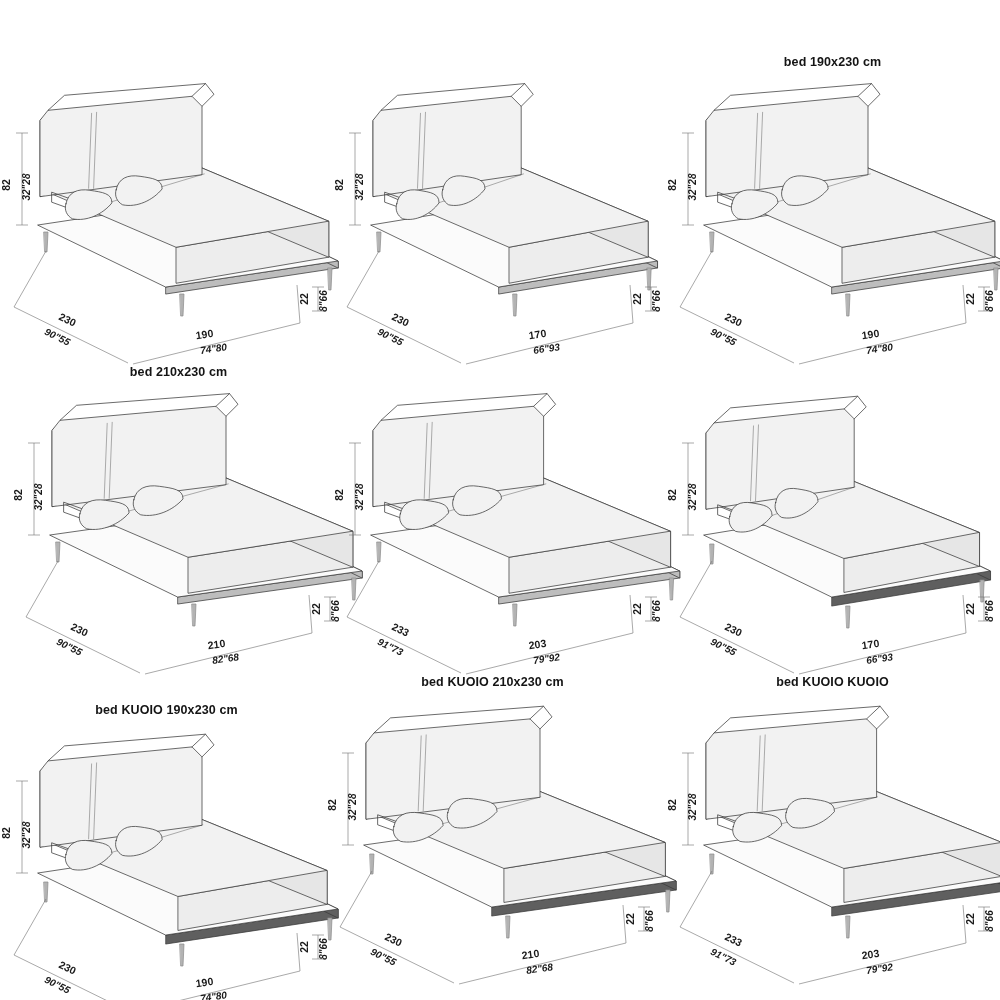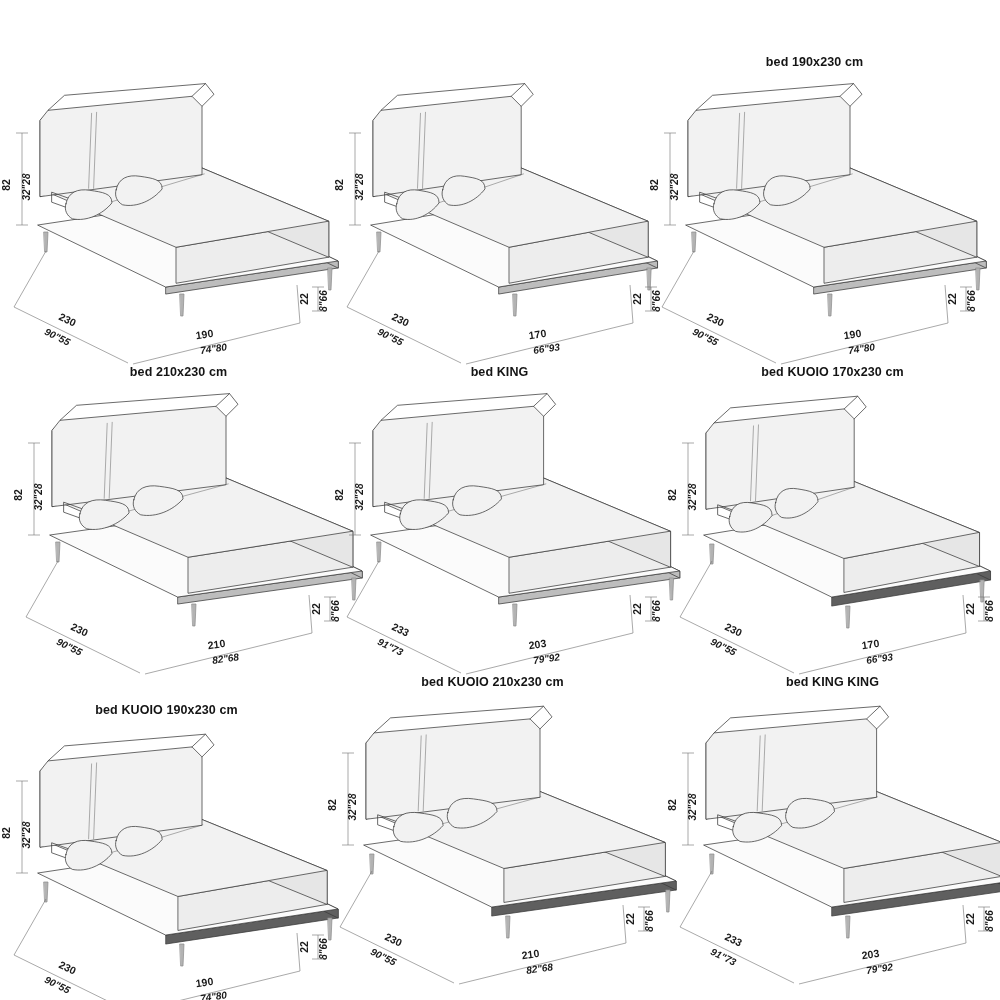--- a/index.html
+++ b/index.html
@@ -196,21 +196,21 @@
           <text class="dim-cm" x="66" y="268" transform="rotate(26 66 268)" text-anchor="middle">230</text>
           <text class="dim-in" x="56" y="285" transform="rotate(26 56 285)" text-anchor="middle">90"55</text>
           <path class="ln-dim" d="M 133 309 L 300 268"></path>
           <text class="dim-cm" x="205" y="283" transform="rotate(-8 205 283)" text-anchor="middle">170</text>
           <text class="dim-in" x="214" y="297" transform="rotate(-8 214 297)" text-anchor="middle">66"93</text>
           <path class="ln-dim" d="M 46 196 L 14 252"></path>
           <path class="ln-dim" d="M 297 230 L 300 268"></path>
         </g>
       </svg>
     </div>
-    <div class="panel" style="left: 648px; top: 55px;">
+    <div class="panel" style="left: 666px; top: 55px;">
       <div class="panel-title">bed 190x230 cm</div>
       <svg class="panel-svg" viewBox="0 0 333 310">
         <g>
           <polygon class="ln fill-mid" points="166.0,232.0 338.0,206.0 338.0,213.0 166.0,239.0"></polygon>
           <polygon class="ln fill-mid" points="338.0,206.0 210.0,144.0 210.0,151.0 338.0,213.0"></polygon>
           <polygon class="ln fill-white" points="38.0,170.0 210.0,144.0 338.0,206.0 166.0,232.0"></polygon>
           <polygon class="ln-light fill-leg" points="180.0,239.0 184.0,239.0 183.0,261.0 181.0,261.0"></polygon>
           <polygon class="ln-light fill-leg" points="328.0,213.0 332.0,213.0 331.0,235.0 329.0,235.0"></polygon>
           <polygon class="ln-light fill-leg" points="204.0,151.0 208.0,151.0 207.0,171.0 205.0,171.0"></polygon>
           <polygon class="ln-light fill-leg" points="44.0,177.0 48.0,177.0 47.0,197.0 45.0,197.0"></polygon>
@@ -303,21 +303,20 @@
           <text class="dim-in" x="56" y="285" transform="rotate(26 56 285)" text-anchor="middle">90"55</text>
           <path class="ln-dim" d="M 133 309 L 300 268"></path>
           <text class="dim-cm" x="205" y="283" transform="rotate(-8 205 283)" text-anchor="middle">210</text>
           <text class="dim-in" x="214" y="297" transform="rotate(-8 214 297)" text-anchor="middle">82"68</text>
           <path class="ln-dim" d="M 46 196 L 14 252"></path>
           <path class="ln-dim" d="M 297 230 L 300 268"></path>
         </g>
       </svg>
     </div>
     <div class="panel" style="left: 333px; top: 365px;">
-      <div class="panel-title">bed KING</div>
       <svg class="panel-svg" viewBox="0 0 333 310">
         <g>
           <polygon class="ln fill-mid" points="166.0,232.0 346.6,206.0 346.6,213.0 166.0,239.0"></polygon>
           <polygon class="ln fill-mid" points="346.6,206.0 218.6,144.0 218.6,151.0 346.6,213.0"></polygon>
           <polygon class="ln fill-white" points="38.0,170.0 218.6,144.0 346.6,206.0 166.0,232.0"></polygon>
           <polygon class="ln-light fill-leg" points="180.0,239.0 184.0,239.0 183.0,261.0 181.0,261.0"></polygon>
           <polygon class="ln-light fill-leg" points="336.6,213.0 340.6,213.0 339.6,235.0 337.6,235.0"></polygon>
           <polygon class="ln-light fill-leg" points="212.6,151.0 216.6,151.0 215.6,171.0 213.6,171.0"></polygon>
           <polygon class="ln-light fill-leg" points="44.0,177.0 48.0,177.0 47.0,197.0 45.0,197.0"></polygon>
           <polygon class="ln fill-face" points="176.4,192.2 337.3,166.2 337.3,202.2 176.4,228.2"></polygon>
@@ -356,21 +355,20 @@
           <text class="dim-in" x="56" y="285" transform="rotate(26 56 285)" text-anchor="middle">91"73</text>
           <path class="ln-dim" d="M 133 309 L 300 268"></path>
           <text class="dim-cm" x="205" y="283" transform="rotate(-8 205 283)" text-anchor="middle">203</text>
           <text class="dim-in" x="214" y="297" transform="rotate(-8 214 297)" text-anchor="middle">79"92</text>
           <path class="ln-dim" d="M 46 196 L 14 252"></path>
           <path class="ln-dim" d="M 297 230 L 300 268"></path>
         </g>
       </svg>
     </div>
     <div class="panel" style="left: 666px; top: 365px;">
-      <div class="panel-title">bed KUOIO 170x230 cm</div>
       <svg class="panel-svg" viewBox="0 0 333 310">
         <g>
           <polygon class="ln fill-dark" points="166.0,232.0 324.2,206.0 324.2,215.0 166.0,241.0"></polygon>
           <polygon class="ln fill-dark" points="324.2,206.0 196.2,144.0 196.2,153.0 324.2,215.0"></polygon>
           <polygon class="ln fill-white" points="38.0,170.0 196.2,144.0 324.2,206.0 166.0,232.0"></polygon>
           <polygon class="ln-light fill-leg" points="180.0,241.0 184.0,241.0 183.0,263.0 181.0,263.0"></polygon>
           <polygon class="ln-light fill-leg" points="314.2,215.0 318.2,215.0 317.2,237.0 315.2,237.0"></polygon>
           <polygon class="ln-light fill-leg" points="190.2,153.0 194.2,153.0 193.2,173.0 191.2,173.0"></polygon>
           <polygon class="ln-light fill-leg" points="44.0,179.0 48.0,179.0 47.0,199.0 45.0,199.0"></polygon>
           <polygon class="ln fill-face" points="178.3,193.4 313.2,167.4 313.2,201.4 178.3,227.4"></polygon>
@@ -515,21 +513,21 @@
           <text class="dim-in" x="56" y="285" transform="rotate(26 56 285)" text-anchor="middle">90"55</text>
           <path class="ln-dim" d="M 133 309 L 300 268"></path>
           <text class="dim-cm" x="205" y="283" transform="rotate(-8 205 283)" text-anchor="middle">210</text>
           <text class="dim-in" x="214" y="297" transform="rotate(-8 214 297)" text-anchor="middle">82"68</text>
           <path class="ln-dim" d="M 46 196 L 14 252"></path>
           <path class="ln-dim" d="M 297 230 L 300 268"></path>
         </g>
       </svg>
     </div>
     <div class="panel" style="left: 666px; top: 675px;">
-      <div class="panel-title">bed KING KING</div>
+      <div class="panel-title">bed KUOIO KUOIO</div>
       <svg class="panel-svg" viewBox="0 0 333 310">
         <g>
           <polygon class="ln fill-dark" points="166.0,232.0 346.6,206.0 346.6,215.0 166.0,241.0"></polygon>
           <polygon class="ln fill-dark" points="346.6,206.0 218.6,144.0 218.6,153.0 346.6,215.0"></polygon>
           <polygon class="ln fill-white" points="38.0,170.0 218.6,144.0 346.6,206.0 166.0,232.0"></polygon>
           <polygon class="ln-light fill-leg" points="180.0,241.0 184.0,241.0 183.0,263.0 181.0,263.0"></polygon>
           <polygon class="ln-light fill-leg" points="336.6,215.0 340.6,215.0 339.6,237.0 337.6,237.0"></polygon>
           <polygon class="ln-light fill-leg" points="212.6,153.0 216.6,153.0 215.6,173.0 213.6,173.0"></polygon>
           <polygon class="ln-light fill-leg" points="44.0,179.0 48.0,179.0 47.0,199.0 45.0,199.0"></polygon>
           <polygon class="ln fill-face" points="178.3,193.4 335.6,167.4 335.6,201.4 178.3,227.4"></polygon>

